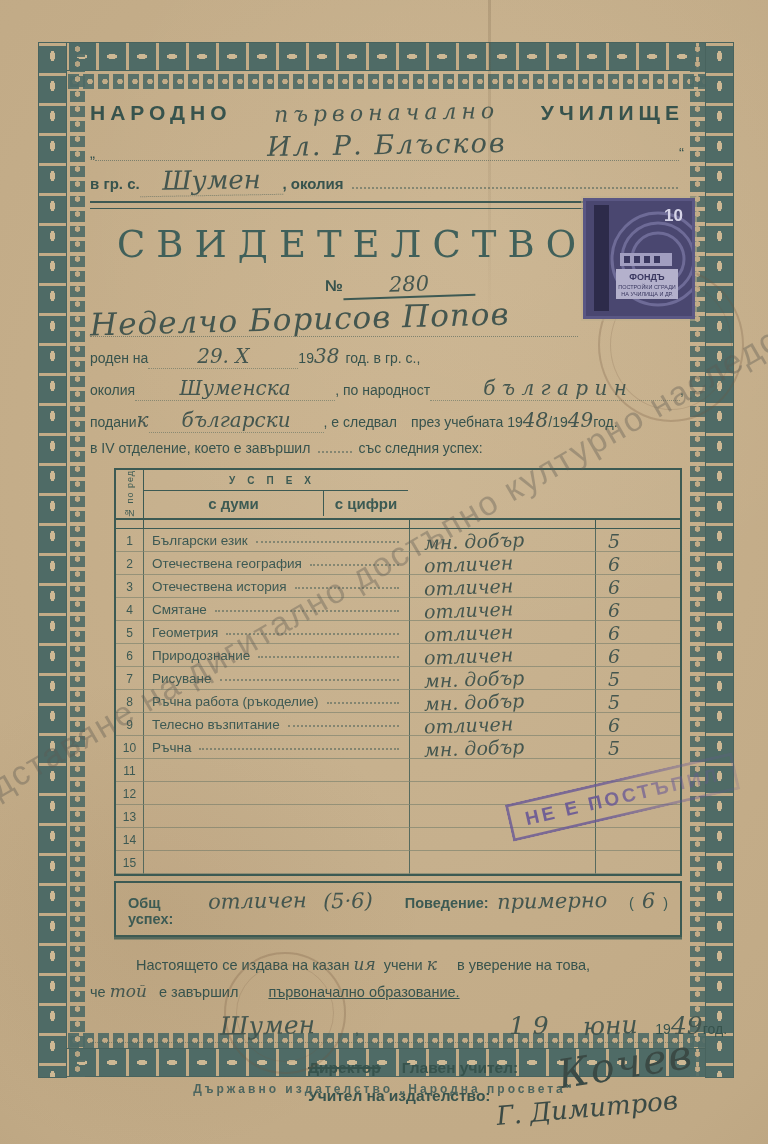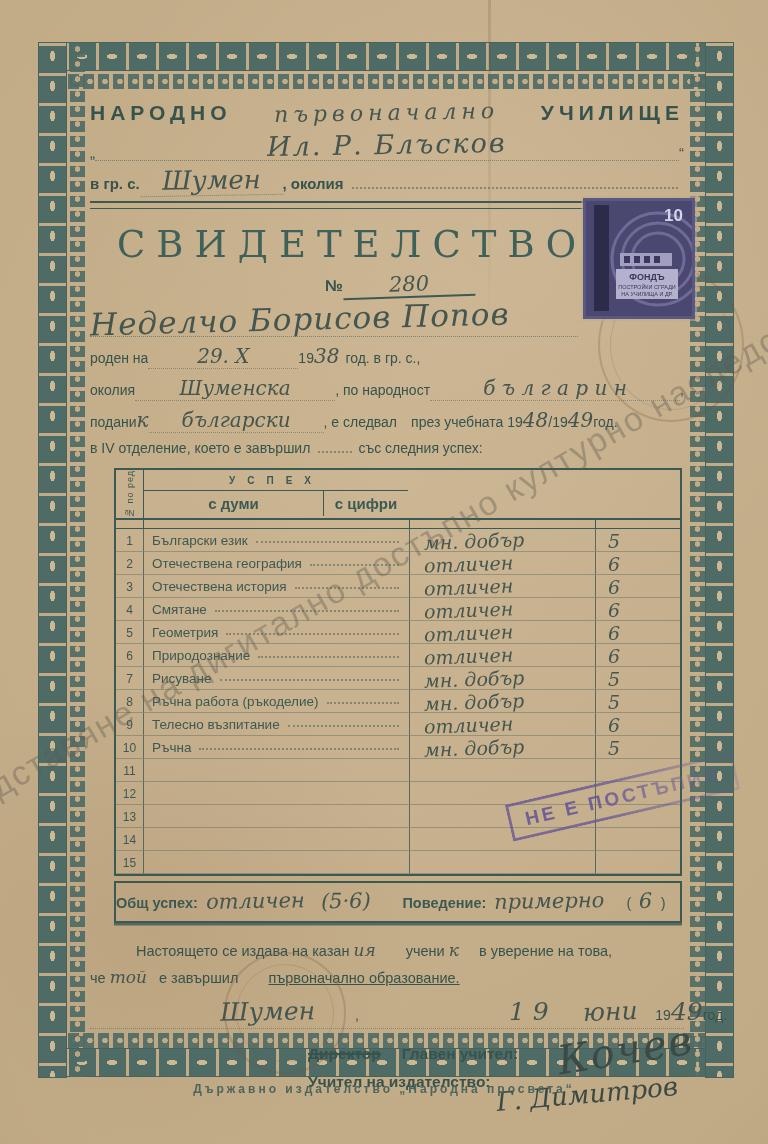--- a/index.html
+++ b/index.html
@@ -91,21 +91,21 @@
   .trow>div{border-right:1.5px solid rgba(60,90,83,.8);height:100%;display:flex;align-items:flex-end;box-sizing:border-box;}
   .trow>div:last-child{border-right:none;}
   .trow .c-num{justify-content:center;font-size:12px;padding-bottom:3px;border-bottom:1px solid rgba(60,90,83,.35);}
   .trow .c-subj{font-size:13.5px;padding:0 4px 3px 8px;border-bottom:1px solid rgba(60,90,83,.35);}
   .trow .c-words{border-bottom:1px solid rgba(60,90,83,.35);padding:0 6px 0 14px;}
   .trow .c-words .hand{font-size:19px;line-height:20px;transform:rotate(-2deg);}
   .trow .c-dig{border-bottom:1px solid rgba(60,90,83,.35);padding:0 0 0 12px;}
   .trow .c-dig .hand{font-size:19px;line-height:20px;}
 
   .summary{margin:5px 2px 9px 24px;border:2.2px solid #3c5a53;box-shadow:0 2.5px 0 rgba(60,90,83,.8);
-           display:flex;align-items:baseline;padding:6px 0 8px;color:#3c5a53;}
+           display:flex;align-items:baseline;padding:6px 12px 8px;color:#3c5a53;}
   .summary .lbl{font-size:14.5px;font-weight:bold;}
   .summary .hand{font-size:21px;padding:0 8px;transform:rotate(-1deg);display:inline-block;}
 
   .para{margin-top:14px;font-size:14.5px;color:#3d5953;line-height:26px;}
   .para .ind{display:inline-block;width:42px;}
   .para .hand{font-size:17px;}
 
   .dateline{margin-top:6px;display:flex;align-items:baseline;border-bottom:1.5px dotted rgba(63,90,83,.45);
             padding-bottom:2px;color:#3d5953;font-size:14px;}
   .dateline .hand{font-size:25px;}
@@ -448,21 +448,21 @@
       <span class="hand">примерно</span>
       <span class="lbl" style="font-weight:normal;margin-left:14px;">(</span>
       <span class="hand">6</span>
       <span class="lbl" style="font-weight:normal;">)</span>
     </div>
 
     <div class="para">
       <span class="ind"></span>
       <span class="print">Настоящето се издава на казан</span>
       <span class="hand">ия</span>
-      <span class="print" style="margin-left:26px;">учени</span>
+      <span class="print" style="margin-left:4px;">учени</span>
       <span class="hand">к</span>
       <span class="print" style="margin-left:16px;">в уверение на това,</span>
       <br>
       <span class="print">че</span>
       <span class="hand">той</span>
       <span class="print" style="margin-left:8px;">е завършил</span>
       <span class="print" style="margin-left:26px;text-decoration:underline;">първоначално образование.</span>
     </div>
 
     <div class="dateline">

